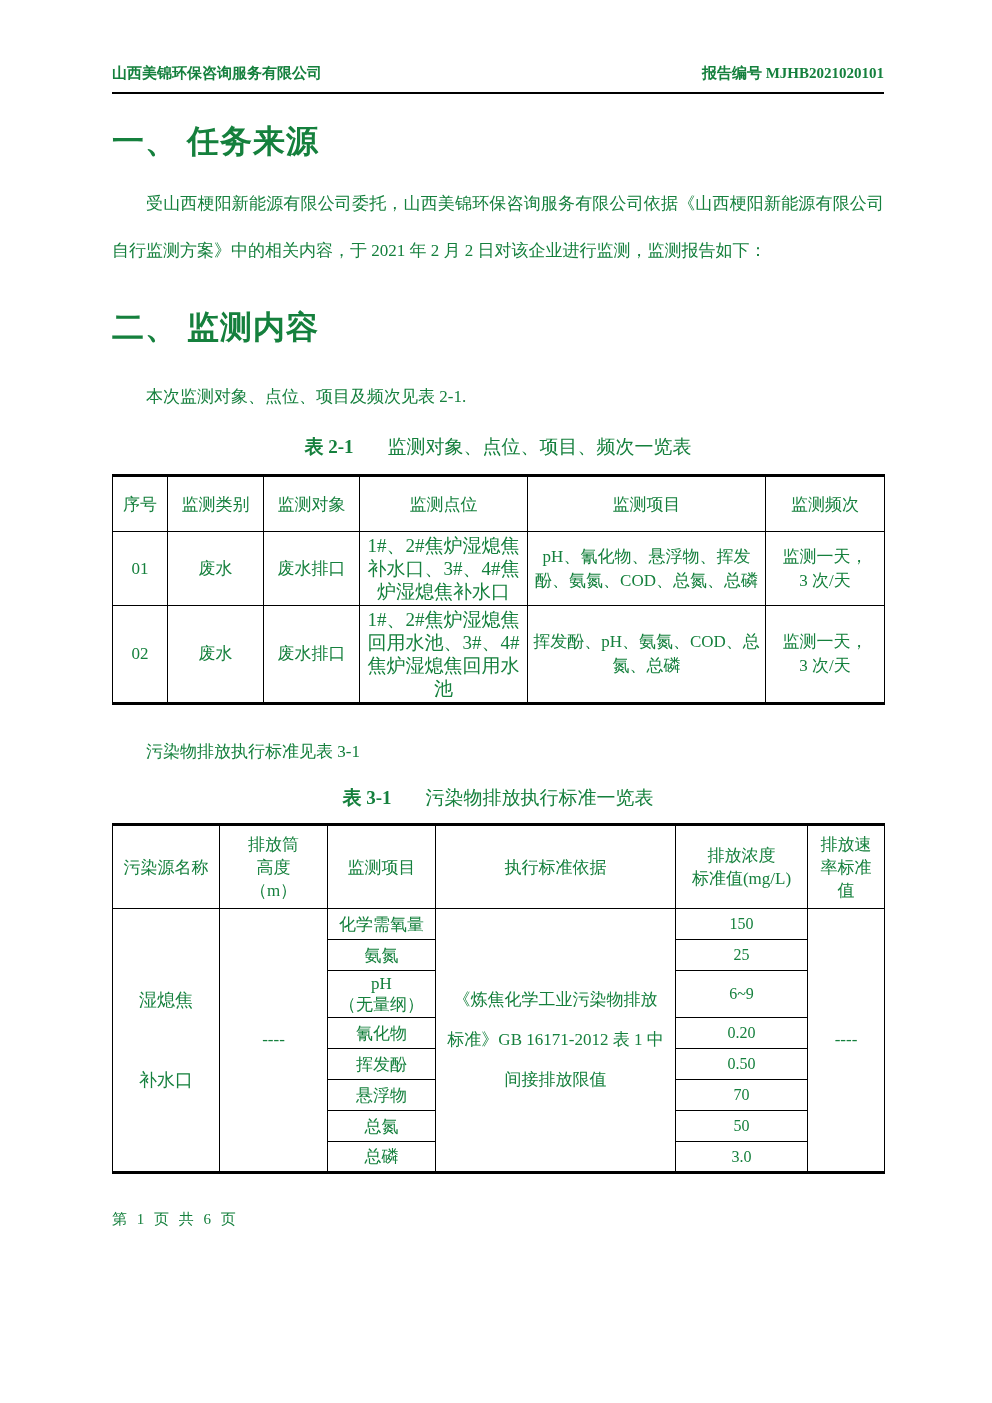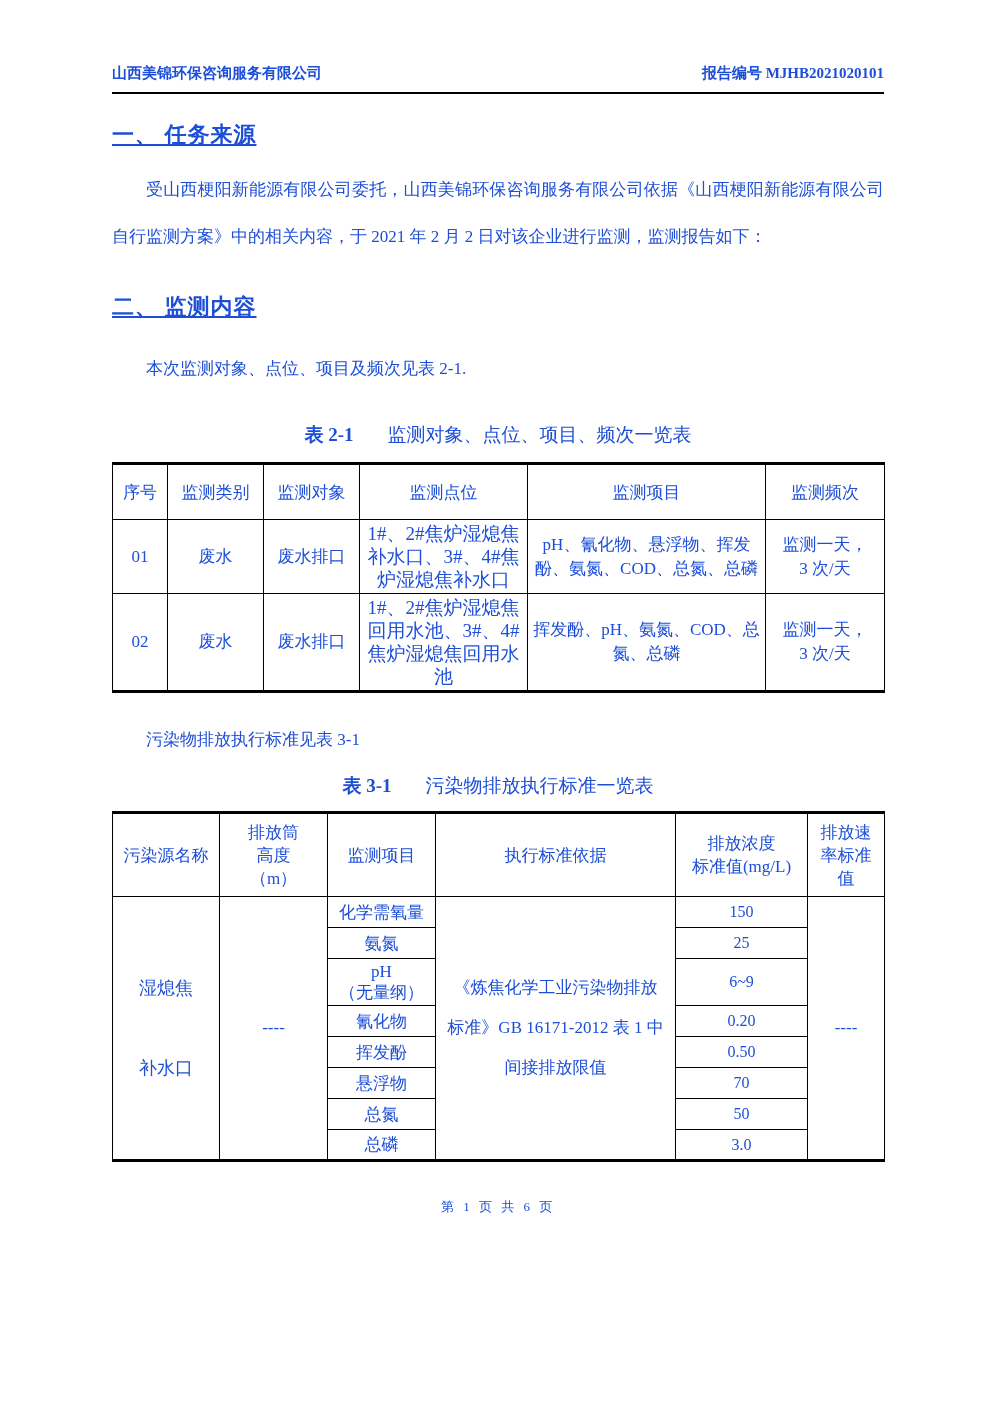--- a/index.html
+++ b/index.html
@@ -6,58 +6,57 @@
     margin: 0;
     padding: 0;
     background: #e8e8e8;
   }
   .page {
     position: relative;
     width: 992px;
     height: 1403px;
     margin: 0 auto;
     background: #ffffff;
-    color: #1d4ed8;
+    color: #15803d;
     font-family: "Liberation Serif", "DejaVu Serif", serif;
     box-sizing: border-box;
     padding: 0 108px 0 112px;
     overflow: hidden;
   }
   
   .doc-header {
     display: flex;
     justify-content: space-between;
     align-items: flex-end;
     padding-top: 64px;
     padding-bottom: 9px;
     border-bottom: 2px solid #000;
     font-size: 15px;
     font-weight: bold;
   }
   
   .section-heading {
     margin: 26px 0 0 0;
-    font-size: 22px;
+    font-size: 32px;
     font-weight: bold;
     letter-spacing: 1px;
-    text-decoration: underline;
   }
   .body-para {
     margin: 16px 0 0 0;
     font-size: 17px;
     line-height: 47px;
     text-align: justify;
     text-indent: 2em;
   }
   .body-para.single {
     line-height: 30px;
     margin-top: 32px;
   }
   .table-caption {
-    margin-top: 38px;
+    margin-top: 22px;
     text-align: center;
     font-size: 19px;
   }
   .table-caption .cap-no {
     font-weight: bold;
     margin-right: 34px;
   }
   
   table.doc-table {
     width: 100%;
@@ -93,22 +92,21 @@
   #table3 td.cell-basis {
     line-height: 40px;
     word-break: normal;
     padding: 2px 10px;
   }
   #table3 td.cell-item { white-space: pre-line; line-height: 21px; }
   #table3 td.cell-value { font-size: 16px; }
   
   .doc-footer {
     margin-top: 36px;
-    text-align: center;
-    font-size: 13px;
+    font-size: 15px;
     letter-spacing: 3px;
   }
 </style>
 </head>
 <body>
 
 <div class="page">
 
   <div class="doc-header">
     <span>山西美锦环保咨询服务有限公司</span>

